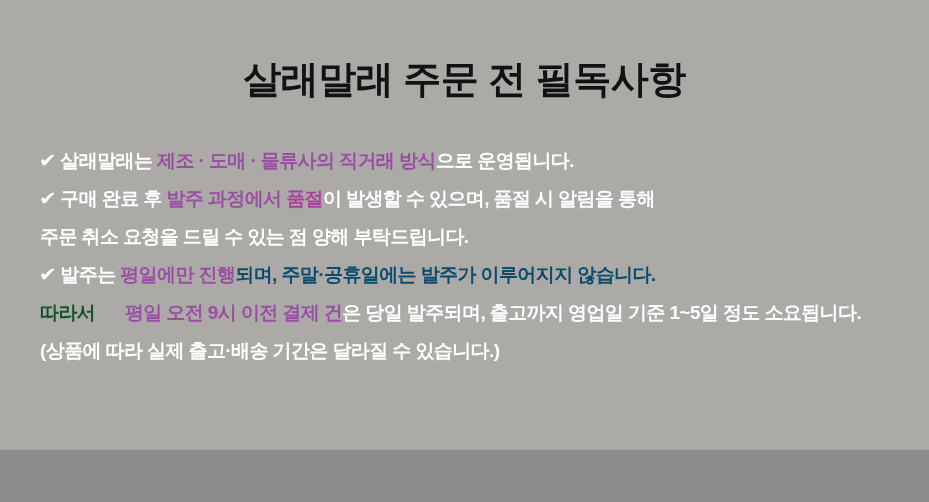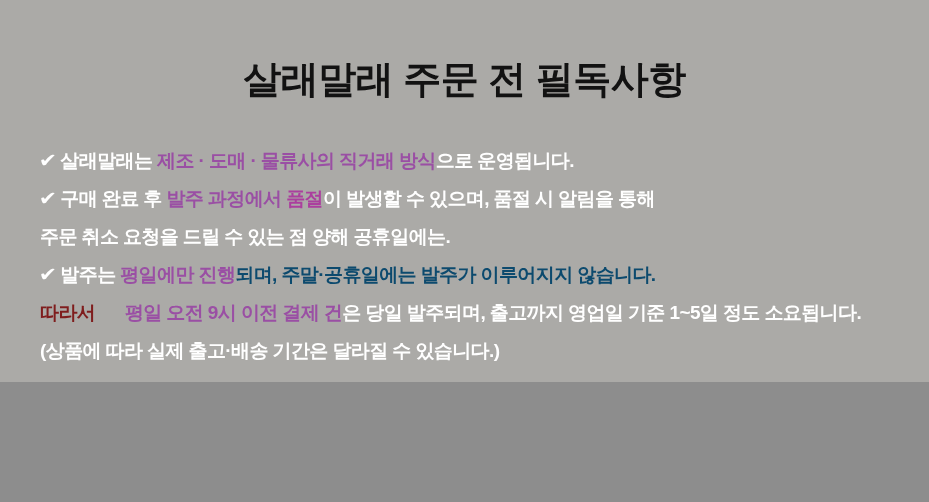--- a/index.html
+++ b/index.html
@@ -7,21 +7,21 @@
     margin: 0;
     padding: 0;
   }
   body {
     background: #8d8d8d;
     font-family: "Liberation Sans", "DejaVu Sans", sans-serif;
   }
   #notice-banner {
     position: relative;
     width: 929px;
-    height: 382px;
+    height: 450px;
     overflow: hidden;
     background: #abaaa7;
     box-sizing: border-box;
     text-decoration: underline;
   }
   #notice-title {
     position: absolute;
     left: 0;
     top: 55px;
     width: 929px;
@@ -73,19 +73,19 @@
 </head>
 <body>
 
 <div id="notice-banner" style="background: rgb(171, 170, 167);">
 
   <div id="notice-title" style="color: rgb(18, 18, 18);">살래말래 주문 전 필독사항</div>
 
   <div id="notice-body">
       <div class="notice-line"><span class="check-mark" style="color: rgb(255, 255, 255);">✔</span><span class="seg seg-plain" style="color: rgb(255, 255, 255);">살래말래는 </span><span class="seg seg-purple" style="color: rgb(154, 79, 164);">제조 · 도매 · 물류사의 직거래 방식</span><span class="seg seg-plain" style="color: rgb(255, 255, 255);">으로 운영됩니다.</span></div>
       <div class="notice-line"><span class="check-mark" style="color: rgb(255, 255, 255);">✔</span><span class="seg seg-plain" style="color: rgb(255, 255, 255);">구매 완료 후 </span><span class="seg seg-purple" style="color: rgb(154, 79, 164);">발주 과정에서 </span><span class="seg seg-magenta" style="color: rgb(171, 63, 158);">품절</span><span class="seg seg-plain" style="color: rgb(255, 255, 255);">이 발생할 수 있으며, 품절 시 알림을 통해</span></div>
-      <div class="notice-line"><span class="seg seg-plain" style="color: rgb(255, 255, 255);">주문 취소 요청을 드릴 수 있는 점 양해 공휴일에는.</span></div>
+      <div class="notice-line"><span class="seg seg-plain" style="color: rgb(255, 255, 255);">주문 취소 요청을 드릴 수 있는 점 양해 부탁드립니다.</span></div>
       <div class="notice-line"><span class="check-mark" style="color: rgb(255, 255, 255);">✔</span><span class="seg seg-plain" style="color: rgb(255, 255, 255);">발주는 </span><span class="seg seg-purple" style="color: rgb(154, 79, 164);">평일에만 진행</span><span class="seg seg-plain" style="color: #0c4a6e;">되며, 주말·공휴일에는 발주가 이루어지지 않습니다.</span></div>
-      <div class="notice-line"><span class="seg seg-plain" style="color: #7f1d1d;">따라서 </span><span class="seg seg-purple" style="color: rgb(154, 79, 164); margin-left: 25px;">평일 오전 9시 이전 결제 건</span><span class="seg seg-plain" style="color: rgb(255, 255, 255);">은 당일 발주되며, 출고까지 영업일 기준 1~5일 정도 소요됩니다.</span></div>
+      <div class="notice-line"><span class="seg seg-plain" style="color: #14532d;">따라서 </span><span class="seg seg-purple" style="color: rgb(154, 79, 164); margin-left: 25px;">평일 오전 9시 이전 결제 건</span><span class="seg seg-plain" style="color: rgb(255, 255, 255);">은 당일 발주되며, 출고까지 영업일 기준 1~5일 정도 소요됩니다.</span></div>
       <div class="notice-line"><span class="seg seg-plain" style="color: rgb(255, 255, 255); text-align: center;">(상품에 따라 실제 출고·배송 기간은 달라질 수 있습니다.)</span></div>
     </div>
 
 </div>
 
 </body></html>

